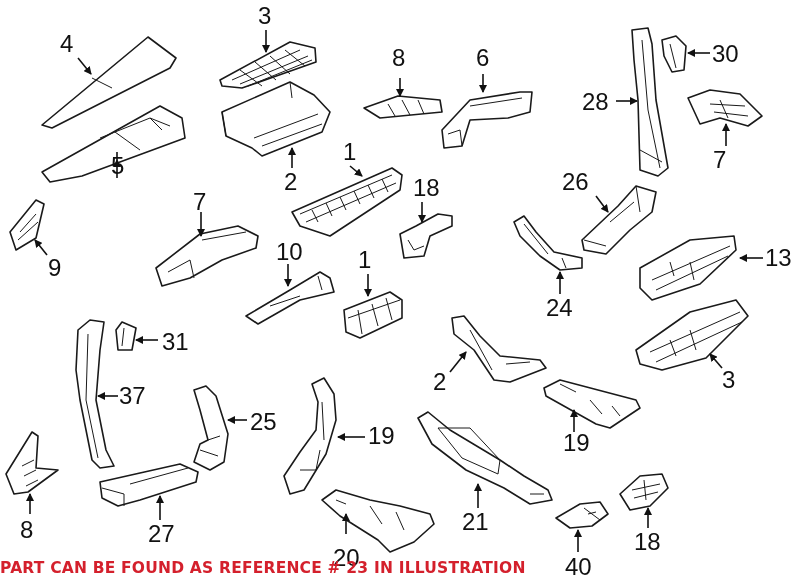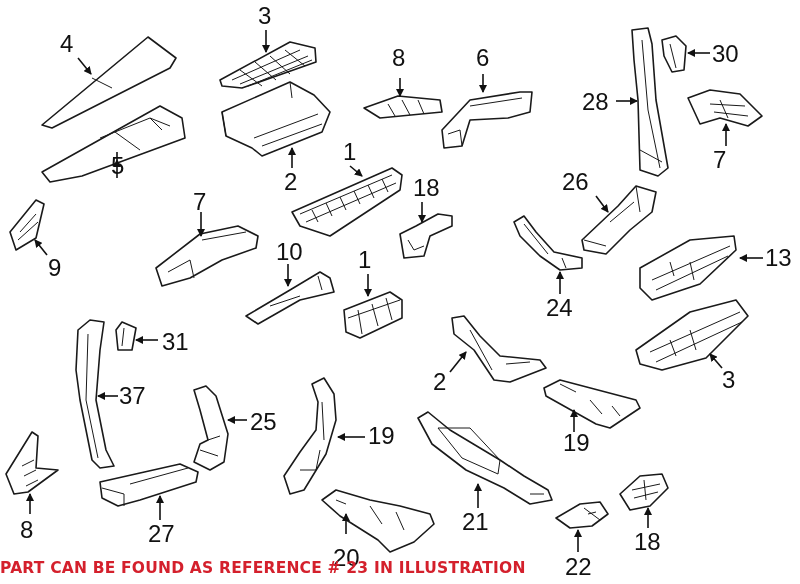--- a/index.html
+++ b/index.html
@@ -226,21 +226,21 @@
   <span class="callout" style="left:722px;top:368px">3</span>
   <span class="callout" style="left:765px;top:246px">13</span>
   <span class="callout" style="left:358px;top:248px">1</span>
   <span class="callout" style="left:413px;top:176px">18</span>
   <span class="callout" style="left:276px;top:240px">10</span>
   <span class="callout" style="left:433px;top:370px">2</span>
   <span class="callout" style="left:368px;top:424px">19</span>
   <span class="callout" style="left:563px;top:431px">19</span>
   <span class="callout" style="left:333px;top:546px">20</span>
   <span class="callout" style="left:462px;top:510px">21</span>
-  <span class="callout" style="left:565px;top:555px">22</span>
+  <span class="callout" style="left:565px;top:555px">40</span>
   <span class="callout" style="left:634px;top:530px">18</span>
   <span class="callout" style="left:546px;top:296px">24</span>
   <span class="callout" style="left:250px;top:410px">25</span>
   <span class="callout" style="left:562px;top:170px">26</span>
   <span class="callout" style="left:148px;top:522px">27</span>
   <span class="callout" style="left:582px;top:90px">28</span>
   <span class="callout" style="left:119px;top:384px">37</span>
   <span class="callout" style="left:712px;top:42px">30</span>
   <span class="callout" style="left:162px;top:330px">31</span>
 

